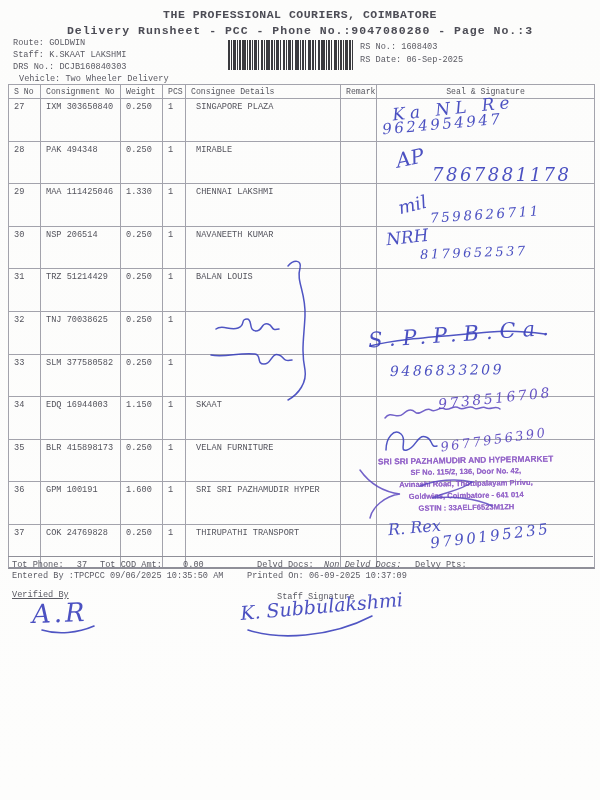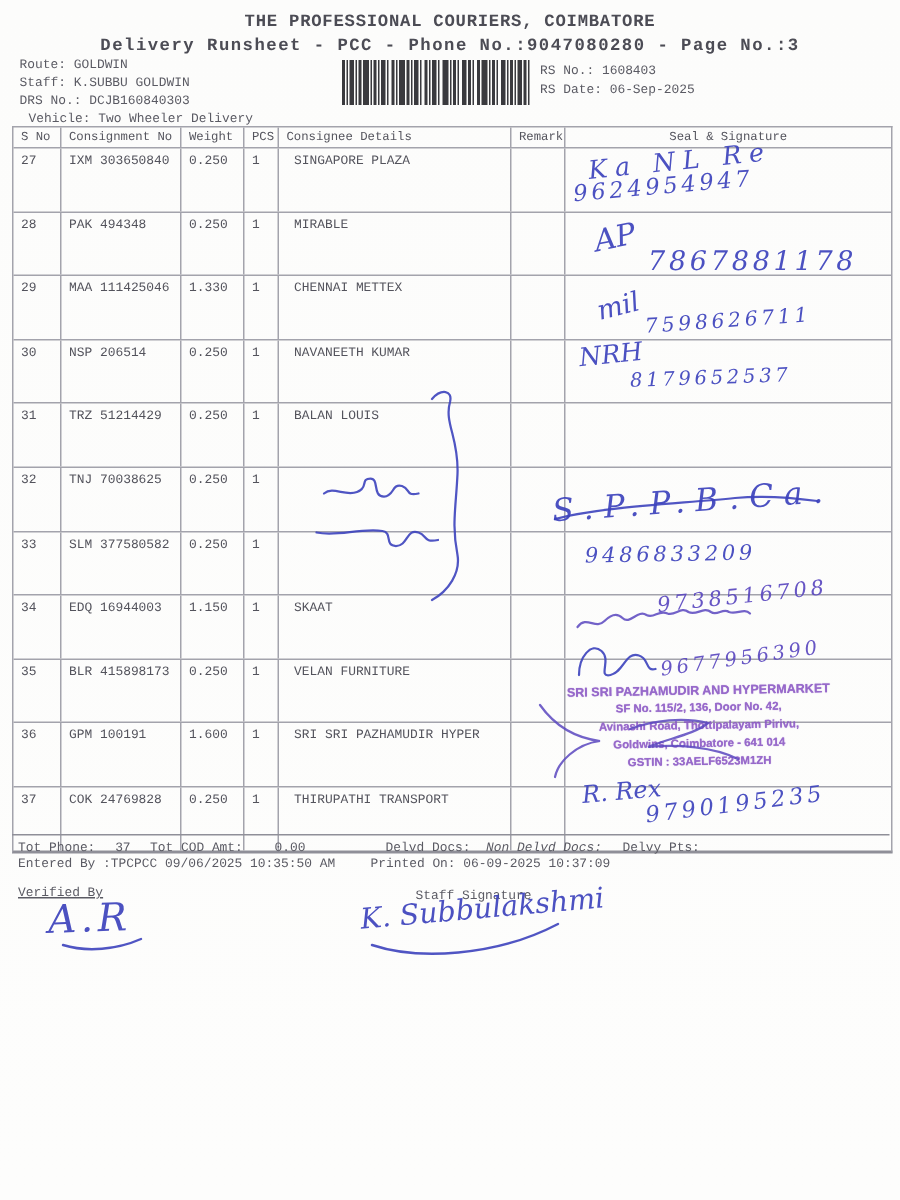--- a/index.html
+++ b/index.html
@@ -52,21 +52,21 @@
 
   <div class="pr title" style="left:0;right:0;top:8px;text-align:center;">THE PROFESSIONAL COURIERS, COIMBATORE</div>
   <div class="pr title" style="left:0;right:0;top:24px;text-align:center;letter-spacing:1px;">Delivery Runsheet - PCC - Phone No.:9047080280 - Page No.:3</div>
 
   <div class="pr lbl" style="left:13px;top:38px;">
     <span>Route:</span>
     <span>GOLDWIN</span>
   </div>
   <div class="pr lbl" style="left:13px;top:50px;">
     <span>Staff:</span>
-    <span>K.SUBBU GOLDWIN</span>
+    <span>K.SKAAT LAKSHMI</span>
   </div>
   <div class="pr lbl" style="left:13px;top:62px;">
     <span>DRS No.:</span>
     <span>DCJB160840303</span>
   </div>
   <div class="pr lbl" style="left:19px;top:74px;">
     <span>Vehicle:</span>
     <span>Two Wheeler Delivery</span>
   </div>
 
@@ -152,21 +152,21 @@
       <div class="cell">1</div>
       <div class="cell c-consignee">MIRABLE</div>
       <div class="cell"></div>
       <div class="cell"></div>
     </div>
     <div class="trow drow">
       <div class="cell">29</div>
       <div class="cell">MAA 111425046</div>
       <div class="cell">1.330</div>
       <div class="cell">1</div>
-      <div class="cell c-consignee">CHENNAI METTEX</div>
+      <div class="cell c-consignee">CHENNAI LAKSHMI</div>
       <div class="cell"></div>
       <div class="cell"></div>
     </div>
     <div class="trow drow">
       <div class="cell">30</div>
       <div class="cell">NSP 206514</div>
       <div class="cell">0.250</div>
       <div class="cell">1</div>
       <div class="cell c-consignee">NAVANEETH KUMAR</div>
       <div class="cell"></div>

